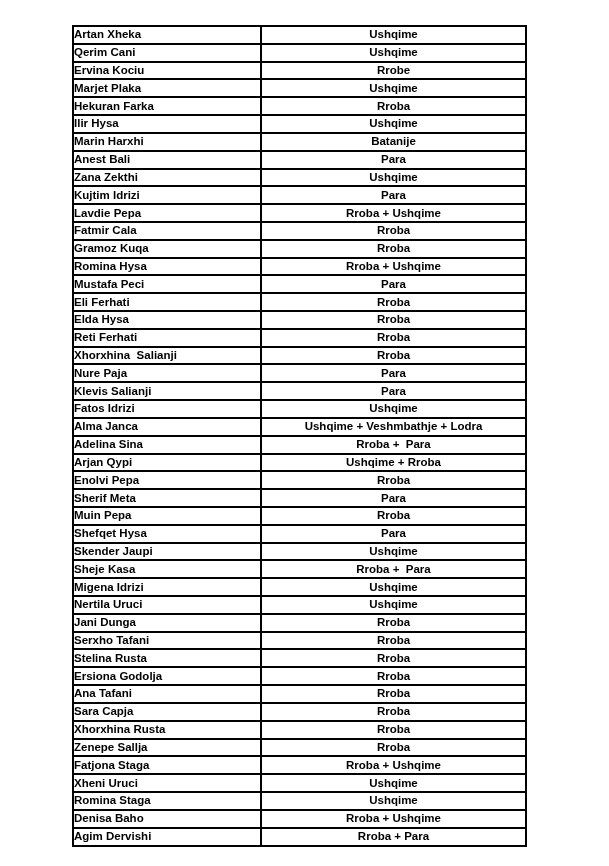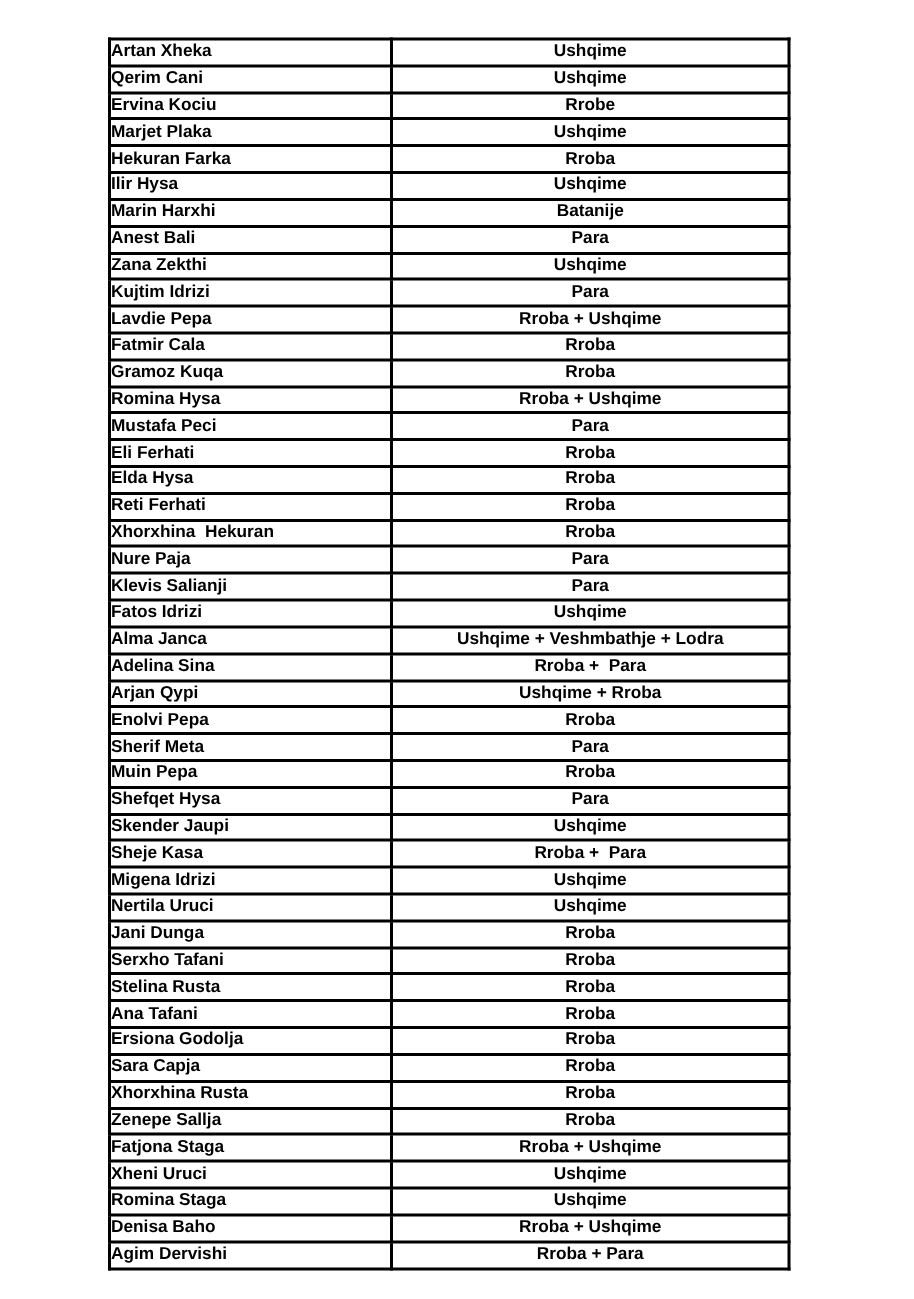--- a/index.html
+++ b/index.html
@@ -126,21 +126,21 @@
   </tr>
           <tr>
     <td class="name-cell">Elda Hysa</td>
     <td class="aid-cell">Rroba</td>
   </tr>
           <tr>
     <td class="name-cell">Reti Ferhati</td>
     <td class="aid-cell">Rroba</td>
   </tr>
           <tr>
-    <td class="name-cell">Xhorxhina  Hekuran</td>
+    <td class="name-cell">Xhorxhina  Salianji</td>
     <td class="aid-cell">Rroba</td>
   </tr>
           <tr>
     <td class="name-cell">Nure Paja</td>
     <td class="aid-cell">Para</td>
   </tr>
           <tr>
     <td class="name-cell">Klevis Salianji</td>
     <td class="aid-cell">Para</td>
   </tr>
@@ -198,25 +198,25 @@
   </tr>
           <tr>
     <td class="name-cell">Serxho Tafani</td>
     <td class="aid-cell">Rroba</td>
   </tr>
           <tr>
     <td class="name-cell">Stelina Rusta</td>
     <td class="aid-cell">Rroba</td>
   </tr>
           <tr>
+    <td class="name-cell">Ersiona Godolja</td>
+    <td class="aid-cell">Rroba</td>
+  </tr>
+          <tr>
     <td class="name-cell">Ana Tafani</td>
-    <td class="aid-cell">Rroba</td>
-  </tr>
-          <tr>
-    <td class="name-cell">Ersiona Godolja</td>
     <td class="aid-cell">Rroba</td>
   </tr>
           <tr>
     <td class="name-cell">Sara Capja</td>
     <td class="aid-cell">Rroba</td>
   </tr>
           <tr>
     <td class="name-cell">Xhorxhina Rusta</td>
     <td class="aid-cell">Rroba</td>
   </tr>

